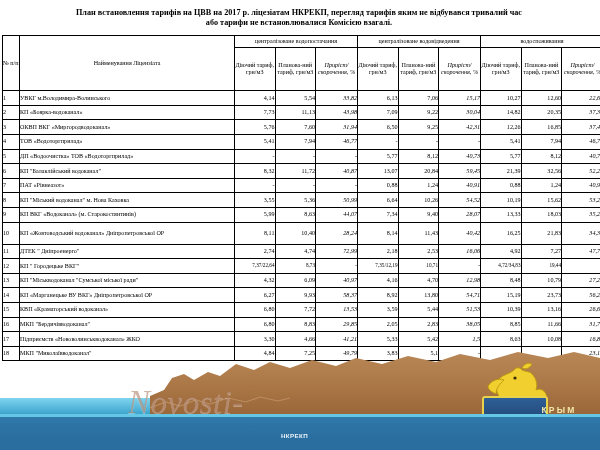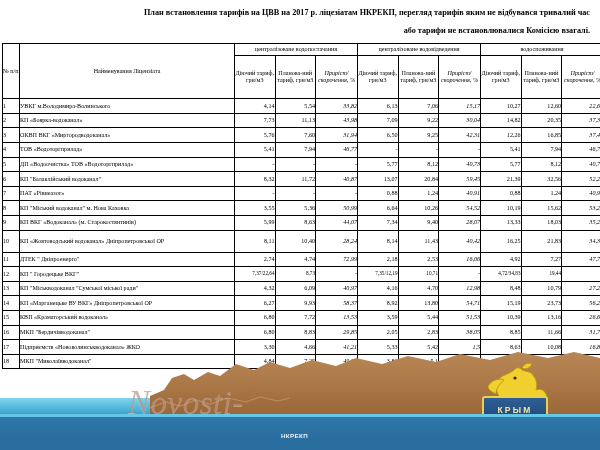--- a/index.html
+++ b/index.html
@@ -15,30 +15,30 @@
     position: relative;
   }
   .page {
     position: absolute;
     inset: 0;
     background: #ffffff;
   }
   
   .title-block {
     padding: 9px 10px 4px 8px;
-    text-align: right;
+    text-align: center;
   }
   .title-line {
     font-size: 8.2px;
     font-weight: bold;
     line-height: 1.05;
     color: #000;
   }
   .title-line.second {
-    margin-top: 9px;
+    margin-top: 1px;
   }
   
   table.tariff {
     border-collapse: collapse;
     width: 596px;
     margin: 4px 0 0 2px;
     table-layout: fixed;
   }
   table.tariff td, table.tariff th {
     border: 0.7px solid #000;
@@ -187,20 +187,21 @@
     position: absolute;
     left: 0;
     top: 7px;
     width: 100%;
     text-align: center;
     color: #f2e6a8;
     font-family: "Liberation Sans", sans-serif;
     font-size: 8.5px;
     letter-spacing: 2.2px;
     font-weight: bold;
+    padding-left: 44px;
   }
 </style>
 </head>
 <body>
 
 <div class="page">
 
   <div class="title-block">
     <div class="title-line">План встановлення тарифів на ЦВВ на 2017 р. ліцезіатам НКРЕКП, перегляд тарифів яким не відбувався тривалий час</div>
     <div class="title-line second">або тарифи не встановлювалися Комісією взагалі.</div>

